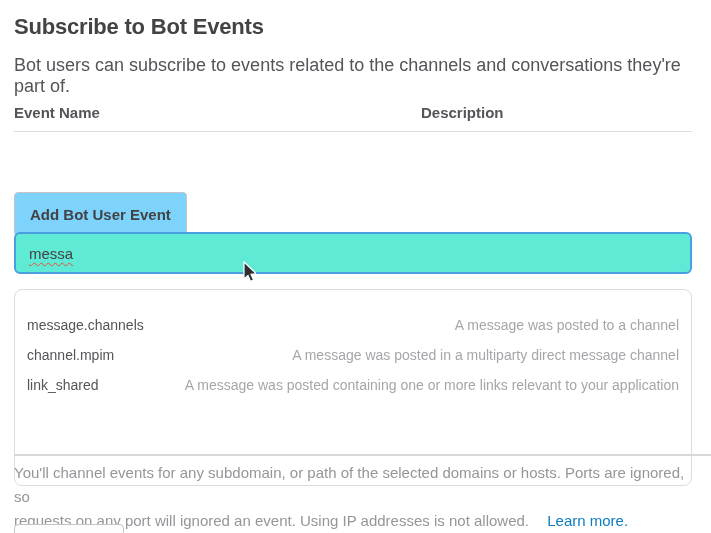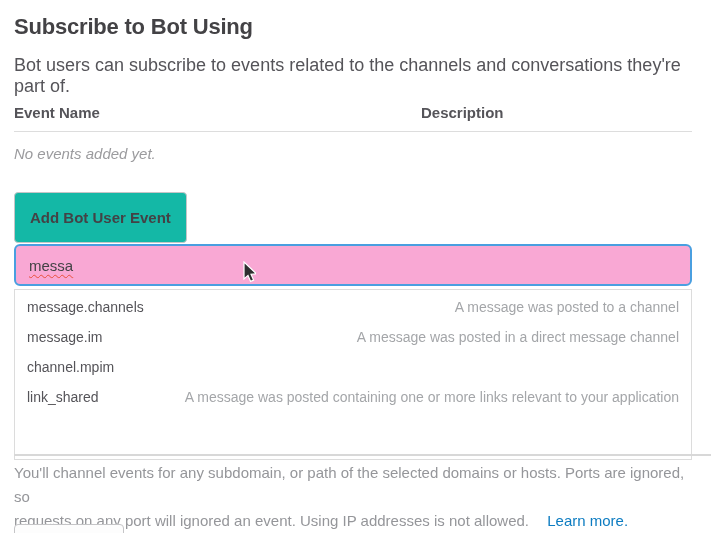--- a/index.html
+++ b/index.html
@@ -35,49 +35,49 @@
     border-top: 1px solid #dddddd;
   }
 
   .empty-msg {
     position: absolute; left: 14px; top: 145px;
     font-style: italic; font-size: 15px; color: #9b9b9e;
   }
 
   .btn-add {
     position: absolute; left: 14px; top: 192px;
-    height: 51px; padding: 0 15px;
-    background: #14b8a6;
+    height: 44px; padding: 0 15px;
+    background: #7dd3fc;
     border: 1px solid #c5c5c7; border-radius: 4px;
     font-family: "Liberation Sans", sans-serif;
     font-size: 15px; font-weight: bold; color: #434245;
     cursor: pointer;
   }
 
   .event-input {
-    position: absolute; left: 14px; top: 244px;
+    position: absolute; left: 14px; top: 232px;
     width: 678px; height: 42px;
-    background: #f9a8d4;
+    background: #5eead4;
     border: 2px solid #4a9fe0; border-radius: 6px;
     display: flex; align-items: center;
     padding: 0 13px;
     font-size: 15px; color: #434245;
     cursor: text;
   }
   .event-input .typed {
     text-decoration: underline wavy #e8503a 1px;
     text-underline-offset: 3px;
   }
 
   .suggest-panel {
     position: absolute; left: 14px; top: 289px;
-    width: 678px; height: 171px;
+    width: 678px; height: 197px;
     background: #ffffff;
-    border: 1px solid #dcdcdc; border-radius: 0;
-    padding-top: 2px;
+    border: 1px solid #dcdcdc; border-radius: 8px;
+    padding-top: 20px;
     overflow: hidden;
   }
   .suggest-row {
     height: 30px; padding: 0 12px;
     display: flex; align-items: center; justify-content: space-between;
     cursor: pointer;
   }
   .suggest-name { font-size: 14px; color: #555459; white-space: nowrap; }
   .suggest-desc { font-size: 14px; color: #a4a6a9; white-space: nowrap; text-align: right; }
 
@@ -107,48 +107,44 @@
     position: absolute; left: 240px; top: 261px;
     width: 16px; height: 24px;
     pointer-events: none;
   }
 </style>
 </head>
 <body>
 
 <div class="stage">
 
-  <h1 class="page-title">Subscribe to Bot Using</h1>
+  <h1 class="page-title">Subscribe to Bot Events</h1>
 
   <p class="page-subtitle">Bot users can subscribe to events related to the channels and conversations they're part of.</p>
 
   <div class="col-header col-event">Event Name</div>
   <div class="col-header col-desc">Description</div>
 
   <div class="divider-thin"></div>
 
-  <div class="empty-msg">No events added yet.</div>
 
   <button class="btn-add">Add Bot User Event</button>
 
   <div class="event-input" role="textbox">
     <span class="typed">messa</span>
   </div>
 
   <div class="suggest-panel">
     <div class="suggest-row">
       <span class="suggest-name">message.channels</span>
       <span class="suggest-desc">A message was posted to a channel</span>
     </div>
     <div class="suggest-row">
-      <span class="suggest-name">message.im</span>
-      <span class="suggest-desc">A message was posted in a direct message channel</span>
-    </div>
-    <div class="suggest-row">
       <span class="suggest-name">channel.mpim</span>
+      <span class="suggest-desc">A message was posted in a multiparty direct message channel</span>
     </div>
     <div class="suggest-row">
       <span class="suggest-name">link_shared</span>
       <span class="suggest-desc">A message was posted containing one or more links relevant to your application</span>
     </div>
   </div>
 
   <div class="divider-section"></div>
 
   <p class="footer-note"><span style="display:block">You'll channel events for any subdomain, or path of the selected domains or hosts. Ports are ignored, so</span><span><span>requests on any port will ignored an event. Using IP addresses is not allowed.</span> <a>Learn more.</a></span></p>

